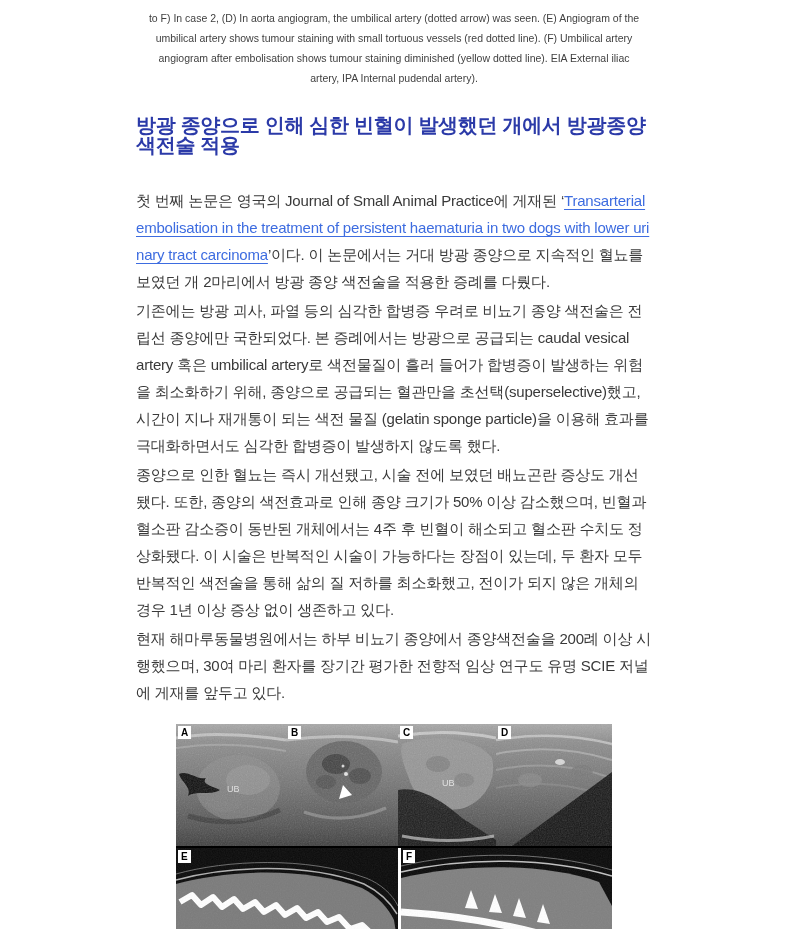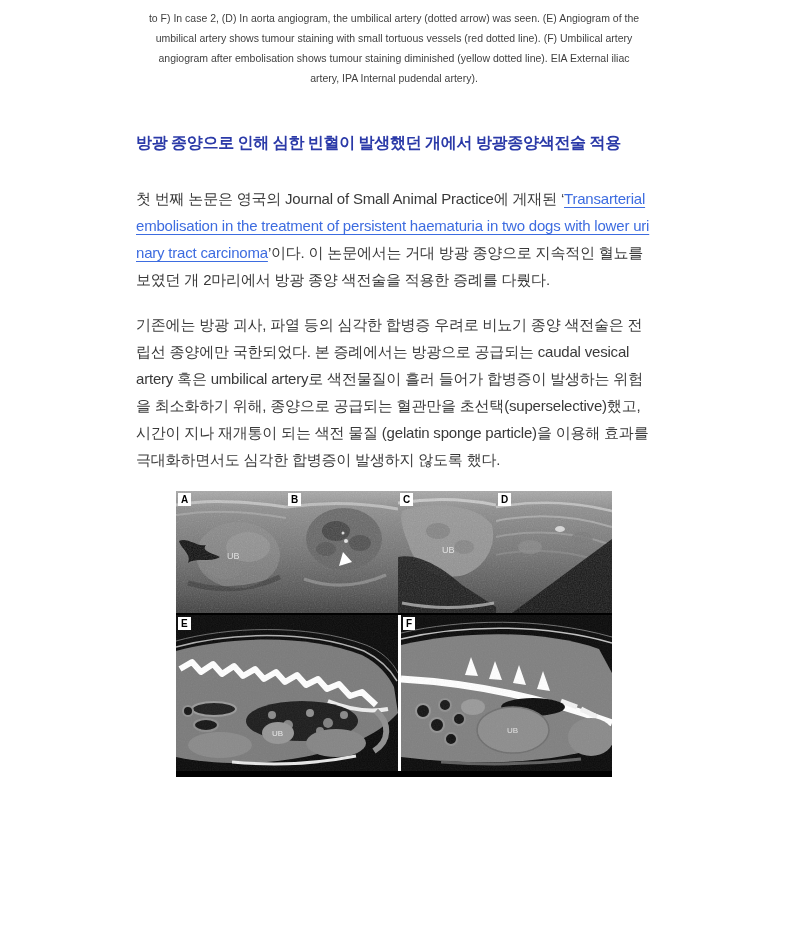--- a/index.html
+++ b/index.html
@@ -11,27 +11,27 @@
   }
   .page { width: 516px; margin: 0 auto; padding-top: 8px; }
 
   .figure-caption {
     width: 500px; margin: 0 auto;
     font-size: 10.5px; line-height: 20px; text-align: center;
     color: #3f3f3f; letter-spacing: 0;
   }
 
   .heading {
-    margin-top: 45px;
-    font-size: 16px; font-weight: 700; line-height: 20px;
-    color: #2b3aa8; letter-spacing: -0.3px; font-family: Liberation Serif, serif;
+    margin-top: 27px;
+    font-size: 20px; font-weight: 700; line-height: 20px;
+    color: #2b3aa8; letter-spacing: -0.3px;
   }
 
   .para {
-    margin-top: 18px;
+    margin-top: 2px;
     font-size: 15px; line-height: 27px;
     color: #393939; letter-spacing: -0.2px;
   }
   .para.first { margin-top: 32px; }
 
   .doc-link {
     color: #3d6ce0; text-decoration: underline;
     text-underline-offset: 3px; word-break: break-all; cursor: pointer;
   }
 
@@ -77,21 +77,23 @@
 <div class="page">
 
   <p class="figure-caption">to F) In case 2, (D) In aorta angiogram, the umbilical artery (dotted arrow) was seen. (E) Angiogram of the umbilical artery shows tumour staining with small tortuous vessels (red dotted line). (F) Umbilical artery angiogram after embolisation shows tumour staining diminished (yellow dotted line). EIA External iliac artery, IPA Internal pudendal artery).</p>
 
   <h2 class="heading">방광 종양으로 인해 심한 빈혈이 발생했던 개에서 방광종양색전술 적용</h2>
 
   <p class="para first"><span>첫 번째 논문은 영국의 Journal of Small Animal Practice에 게재된 ‘</span><a class="doc-link" href="#">Transarterial embolisation in the treatment of persistent haematuria in two dogs with lower urinary tract carcinoma</a><span>’이다. 이 논문에서는 거대 방광 종양으로 지속적인 혈뇨를 보였던 개 2마리에서 방광 종양 색전술을 적용한 증례를 다뤘다.</span></p>
 
   <p class="para">기존에는 방광 괴사, 파열 등의 심각한 합병증 우려로 비뇨기 종양 색전술은 전립선 종양에만 국한되었다. 본 증례에서는 방광으로 공급되는 caudal vesical artery 혹은 umbilical artery로 색전물질이 흘러 들어가 합병증이 발생하는 위험을 최소화하기 위해, 종양으로 공급되는 혈관만을 초선택(superselective)했고, 시간이 지나 재개통이 되는 색전 물질 (gelatin sponge particle)을 이용해 효과를 극대화하면서도 심각한 합병증이 발생하지 않도록 했다.</p>
 
-
+  <p class="para">종양으로 인한 혈뇨는 즉시 개선됐고, 시술 전에 보였던 배뇨곤란 증상도 개선됐다. 또한, 종양의 색전효과로 인해 종양 크기가 50% 이상 감소했으며, 빈혈과 혈소판 감소증이 동반된 개체에서는 4주 후 빈혈이 해소되고 혈소판 수치도 정상화됐다. 이 시술은 반복적인 시술이 가능하다는 장점이 있는데, 두 환자 모두 반복적인 색전술을 통해 삶의 질 저하를 최소화했고, 전이가 되지 않은 개체의 경우 1년 이상 증상 없이 생존하고 있다.</p>
+
+  <p class="para">현재 해마루동물병원에서는 하부 비뇨기 종양에서 종양색전술을 200례 이상 시행했으며, 30여 마리 환자를 장기간 평가한 전향적 임상 연구도 유명 SCIE 저널에 게재를 앞두고 있다.</p>
 
   <figure class="medfig">
     <div class="fig-row top">
 
       <div class="panel p-a">
         <svg viewBox="0 0 110 122" preserveAspectRatio="none">
           <rect width="110" height="122" fill="url(#usGrad)"></rect>
           <path d="M0,14 Q40,6 110,16" stroke="#cdcdcd" stroke-width="3" fill="none" opacity="0.8"></path>
           <path d="M0,24 Q50,16 110,27" stroke="#b3b3b3" stroke-width="2" fill="none" opacity="0.6"></path>
           <ellipse cx="62" cy="64" rx="42" ry="33" fill="#8f8f8f" opacity="0.55"></ellipse>

